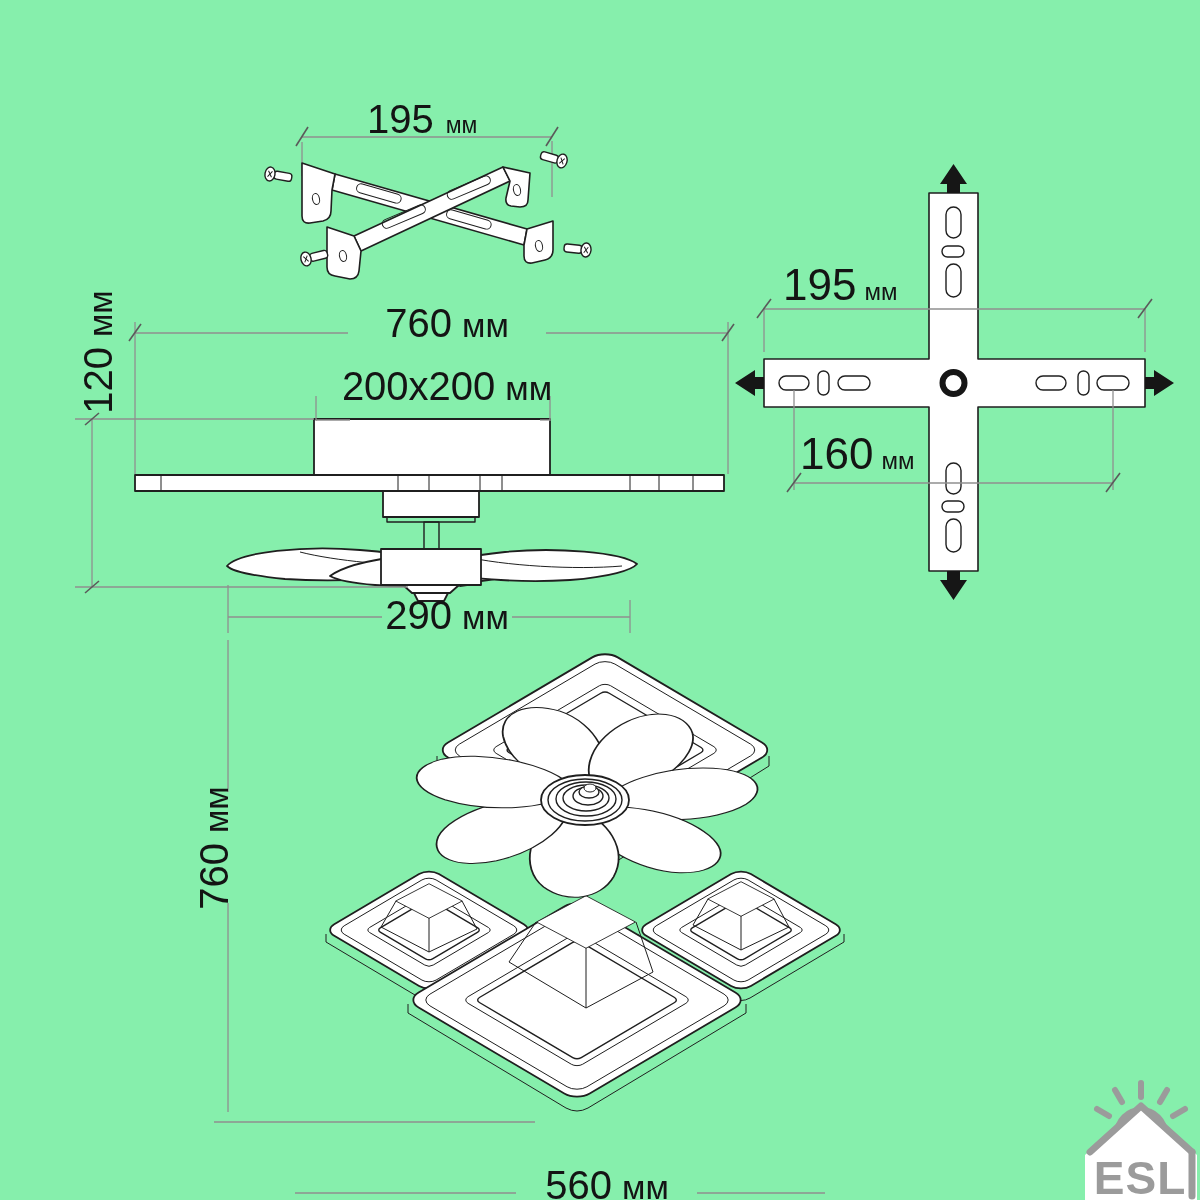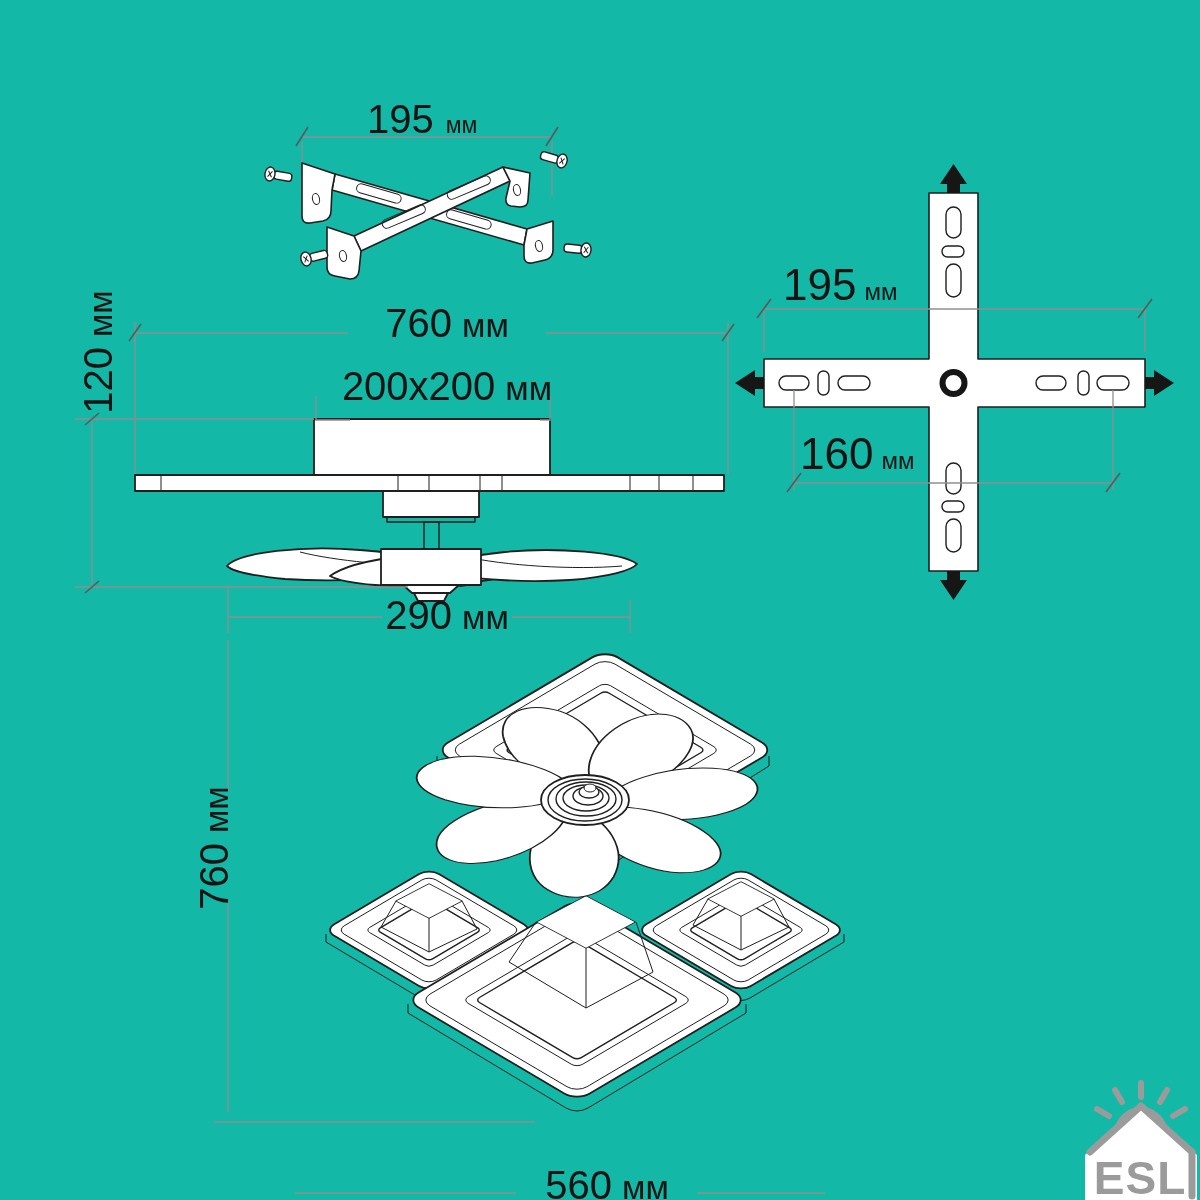--- a/index.html
+++ b/index.html
@@ -1,16 +1,16 @@
 <!DOCTYPE html>
 <html><head>
 <meta charset="utf-8">
 <style>
   html,body{margin:0;padding:0;background:#ffffff;}
-  .page{width:1200px;height:1200px;background:#14b8a6;position:relative;overflow:hidden;}
+  .page{width:1200px;height:1200px;background:#86efac;position:relative;overflow:hidden;}
   svg{display:block;}
   .s1{fill:#ffffff;stroke:#1f1f1f;stroke-width:1.6;stroke-linejoin:round;}
   .s2{fill:#ffffff;stroke:#1f1f1f;stroke-width:1.8;stroke-linejoin:round;}
   .s0{fill:none;stroke:#1f1f1f;stroke-width:1.4;stroke-linejoin:round;}
   .sthin{fill:none;stroke:#1f1f1f;stroke-width:1;}
   .dim{stroke:#8f8f8f;stroke-width:1.3;fill:none;}
   .tick{stroke:#5a5a5a;stroke-width:1.6;fill:none;}
   .arrowfill{fill:#161616;stroke:none;}
   .dt{font-family:"Liberation Sans","DejaVu Sans",sans-serif;fill:#141414;}
   .f40{font-size:40px;}

